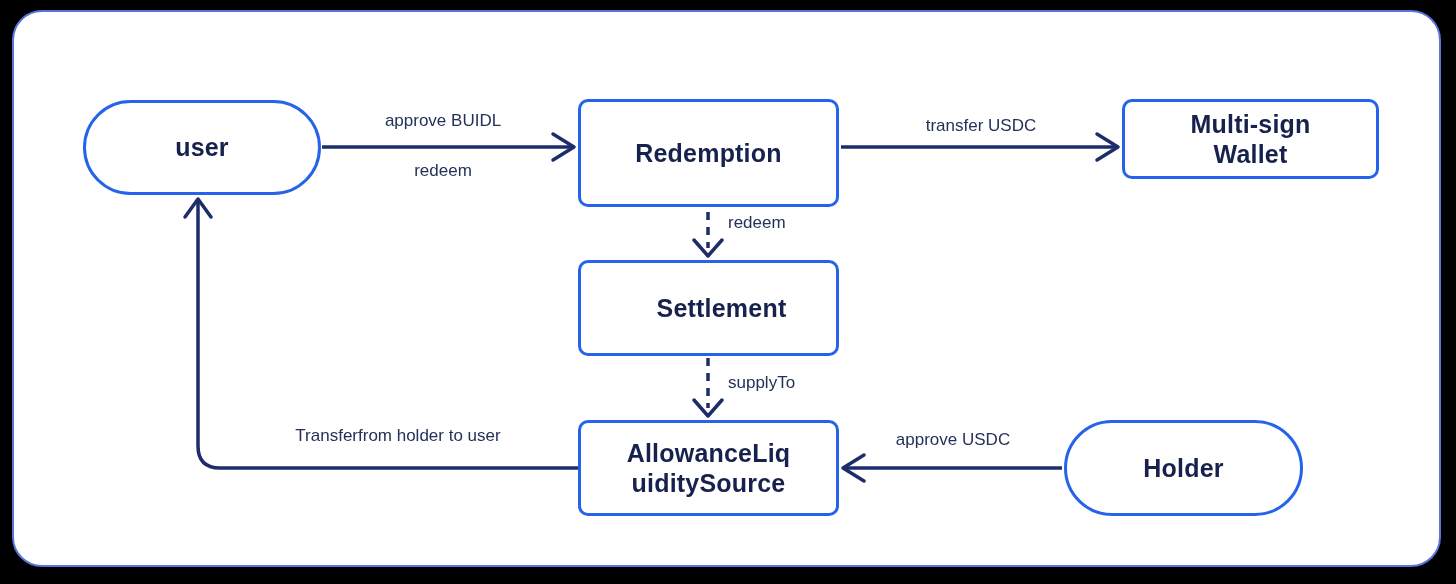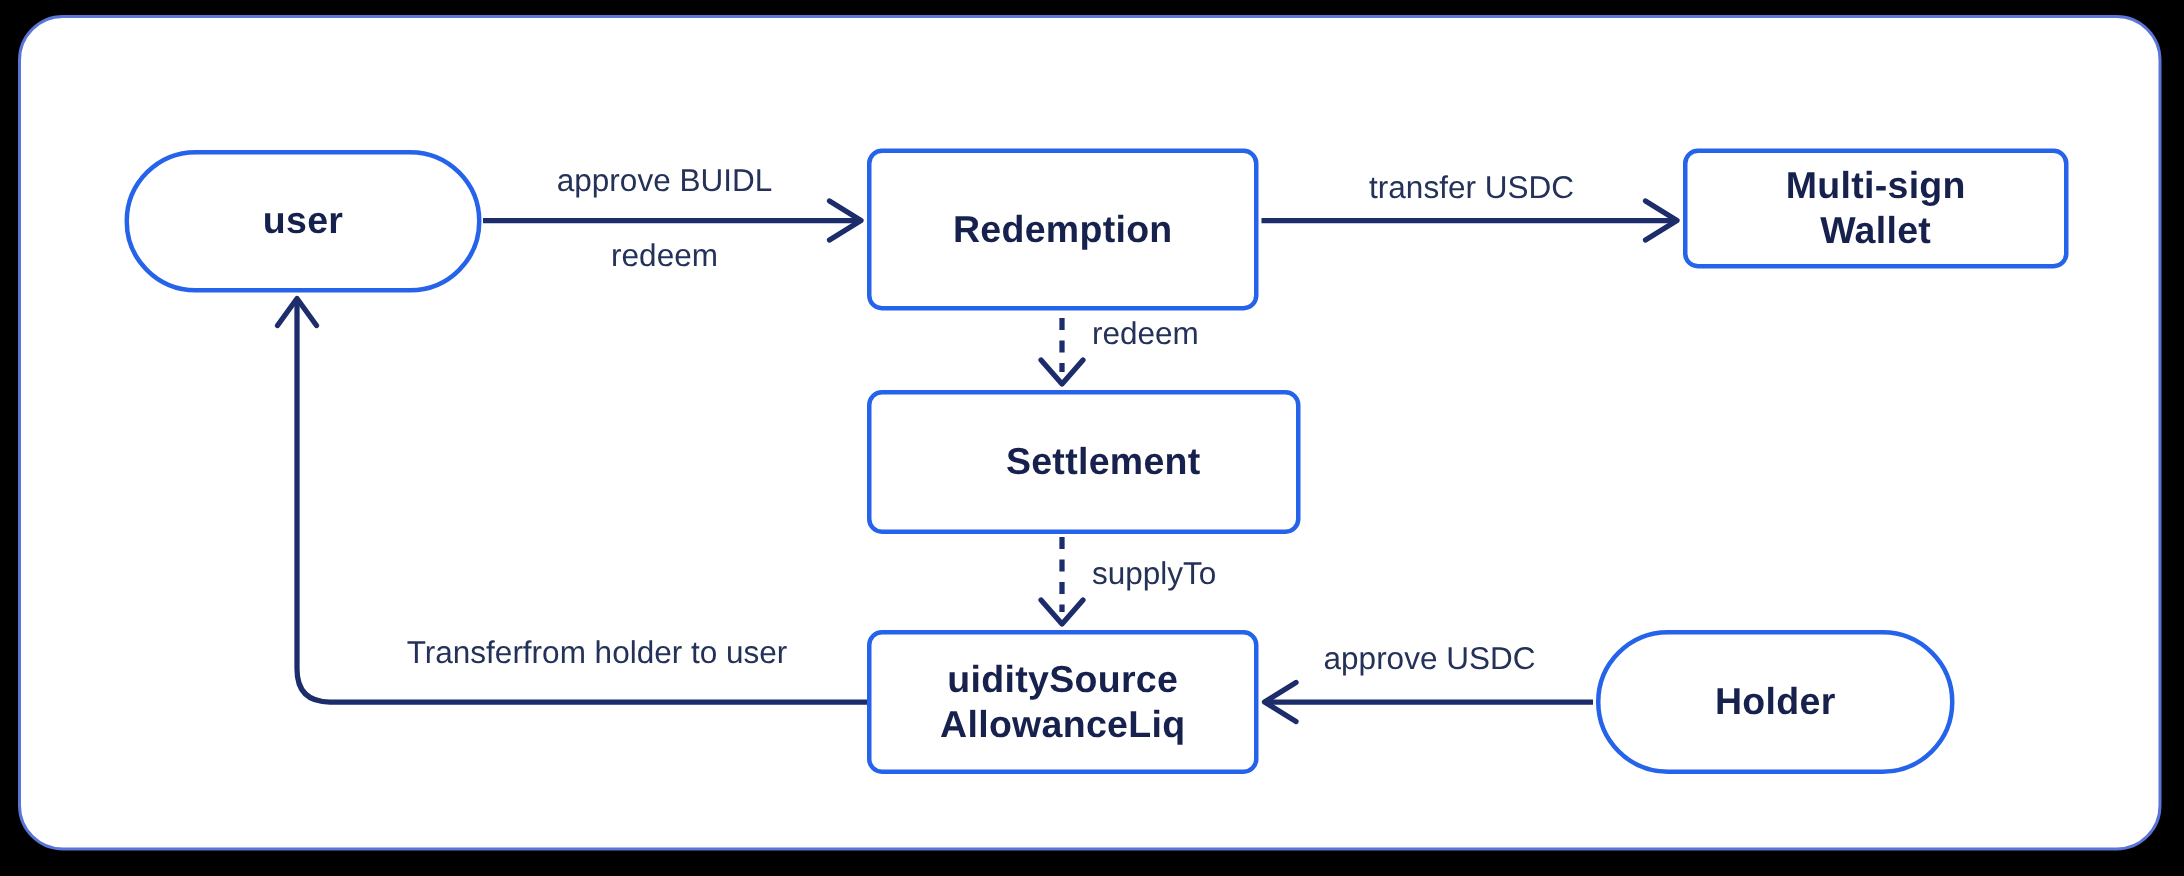--- a/index.html
+++ b/index.html
@@ -49,28 +49,28 @@
     line-height: 1.22;
     text-align: center;
     letter-spacing: 0.2px;
   }
   .node.rect    { border-radius: 10px; }
   .node.stadium { border-radius: 48px; }
 
   .node-user       { left: 83px;   top: 100px; width: 238px; height: 95px; }
   .node-redemption { left: 578px;  top: 99px;  width: 261px; height: 108px; }
   .node-multisign  { left: 1122px; top: 99px;  width: 257px; height: 80px; text-align: right; }
-  .node-settlement { left: 578px;  top: 260px; width: 289px; height: 96px; padding-left: 26px; }
+  .node-settlement { left: 578px;  top: 260px; width: 261px; height: 96px; padding-left: 26px; }
   .node-allowance  { left: 578px;  top: 420px; width: 261px; height: 96px; }
   .node-holder     { left: 1064px; top: 420px; width: 239px; height: 96px; text-align: center; }
 
   .edge-label {
     position: absolute;
     color: #243158;
-    font-size: 21px;
+    font-size: 17px;
     font-weight: 400;
     white-space: nowrap;
     transform: translate(-50%, -50%);
   }
   .edge-label.side {
     transform: translate(0, -50%);
   }
 </style>
 </head>
 <body>
@@ -122,22 +122,22 @@
   <div class="node rect node-multisign">
     <span>Multi-sign</span>
     <span>Wallet</span>
   </div>
 
   <div class="node rect node-settlement">
     <span>Settlement</span>
   </div>
 
   <div class="node rect node-allowance">
+    <span>AllowanceLiq</span>
     <span>uiditySource</span>
-    <span>AllowanceLiq</span>
   </div>
 
   <div class="node stadium node-holder">
     <span>Holder</span>
   </div>
 
   <div class="edge-label" style="left:443px; top:121px;">approve BUIDL</div>
   <div class="edge-label" style="left:443px; top:171px;">redeem</div>
   <div class="edge-label" style="left:981px; top:126px;">transfer USDC</div>
   <div class="edge-label side" style="left:728px; top:223px;">redeem</div>

